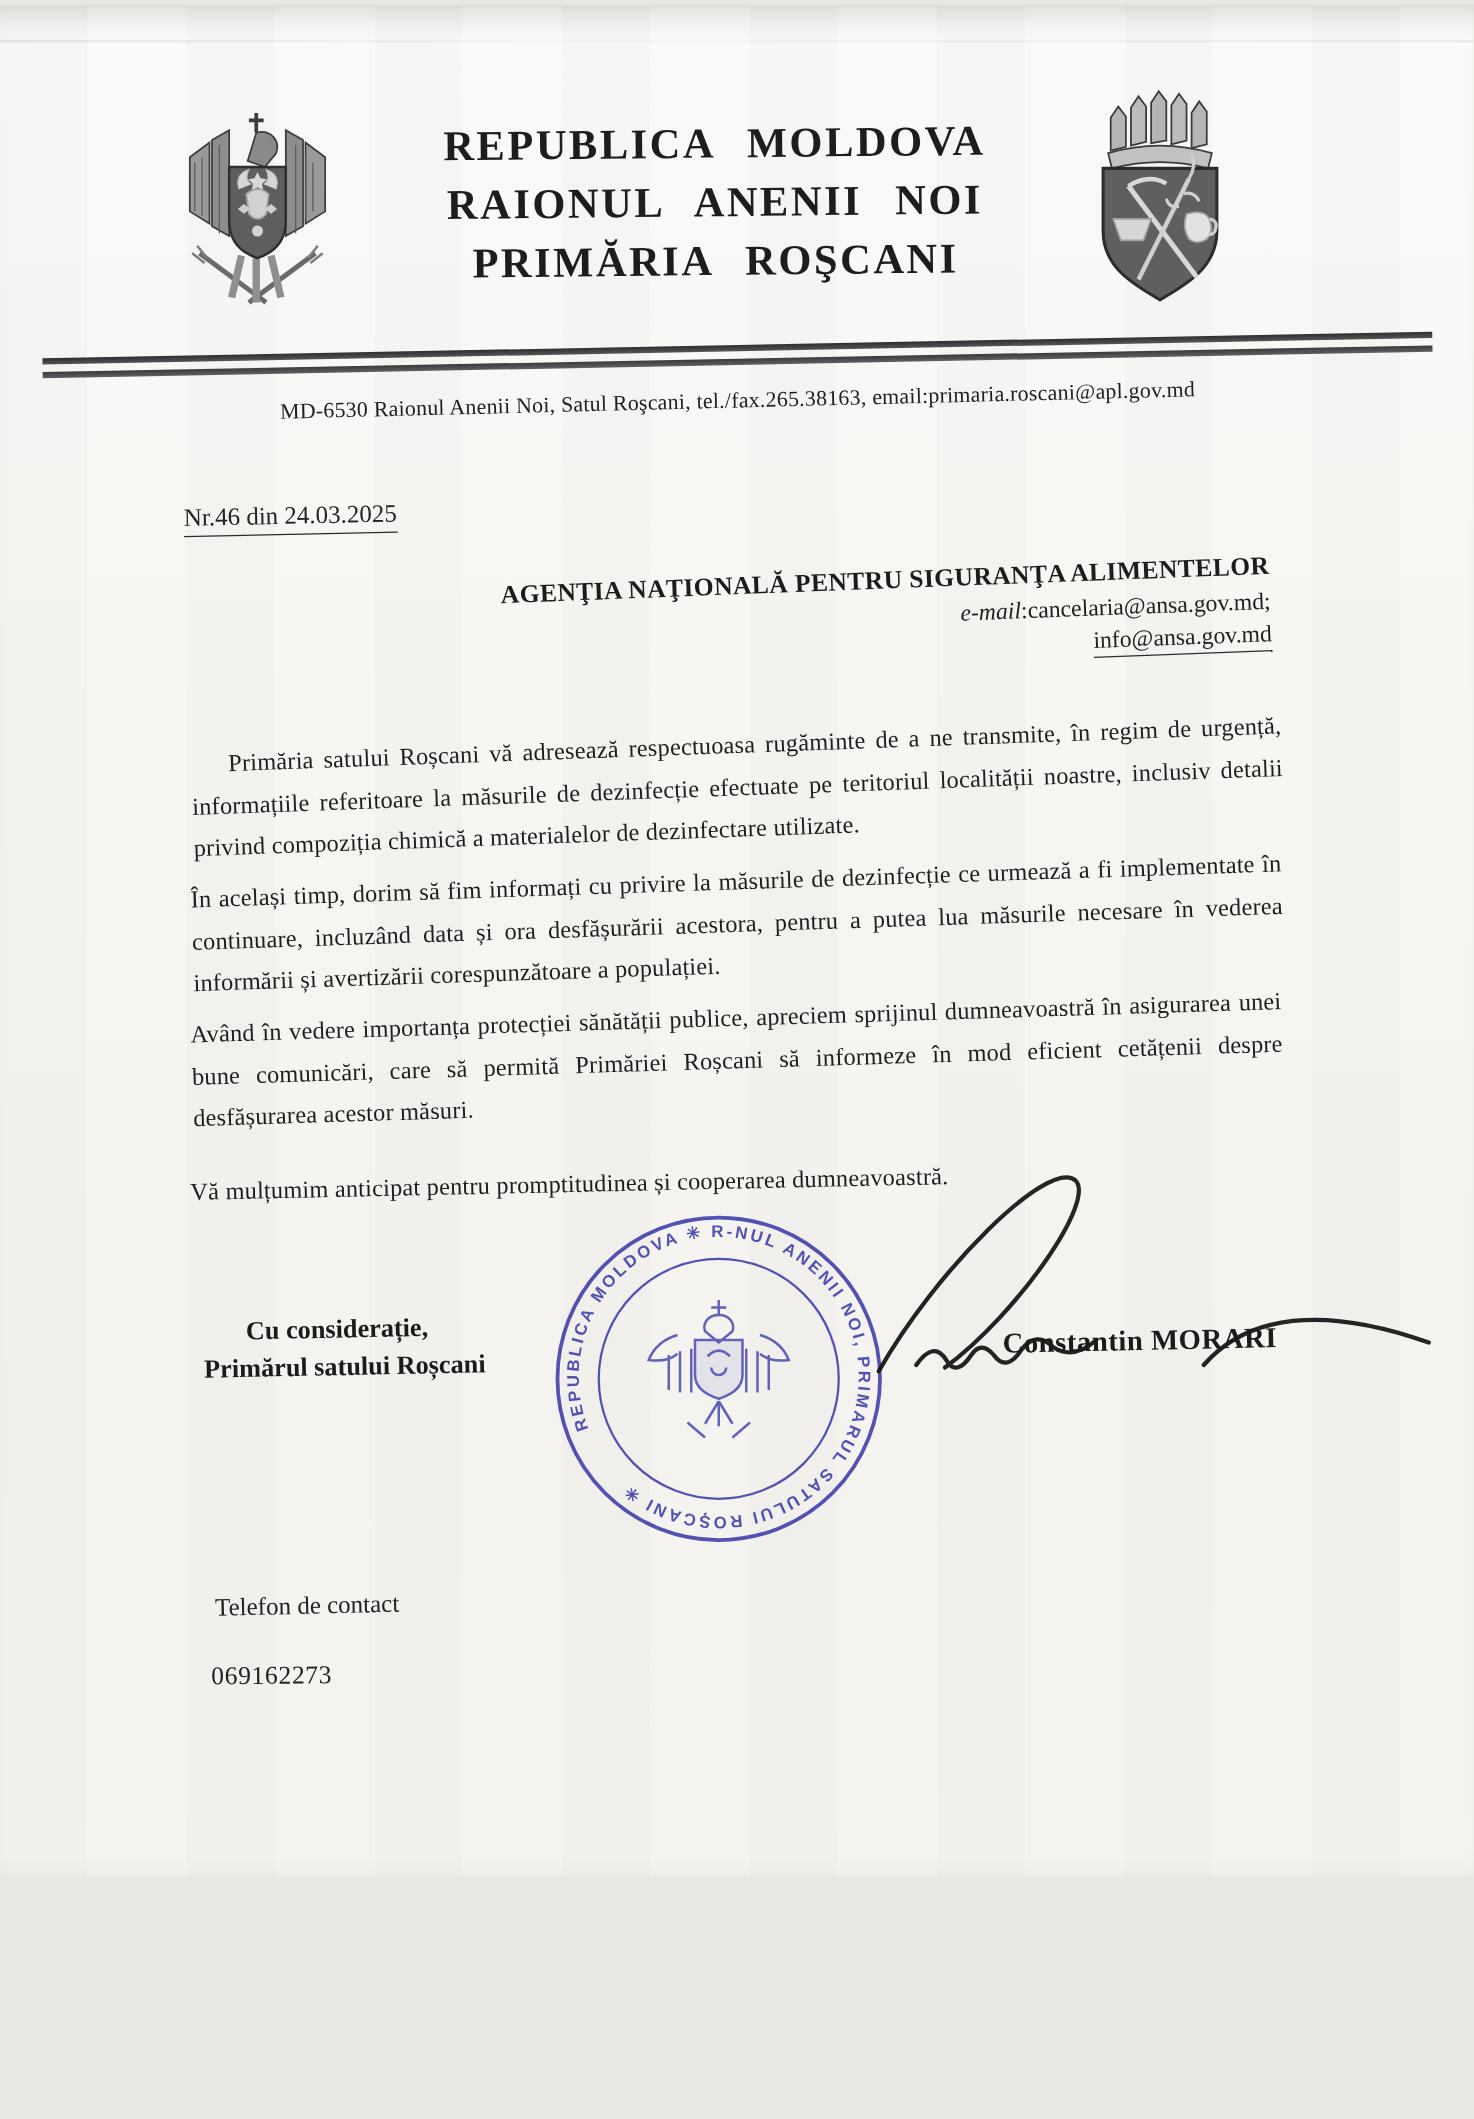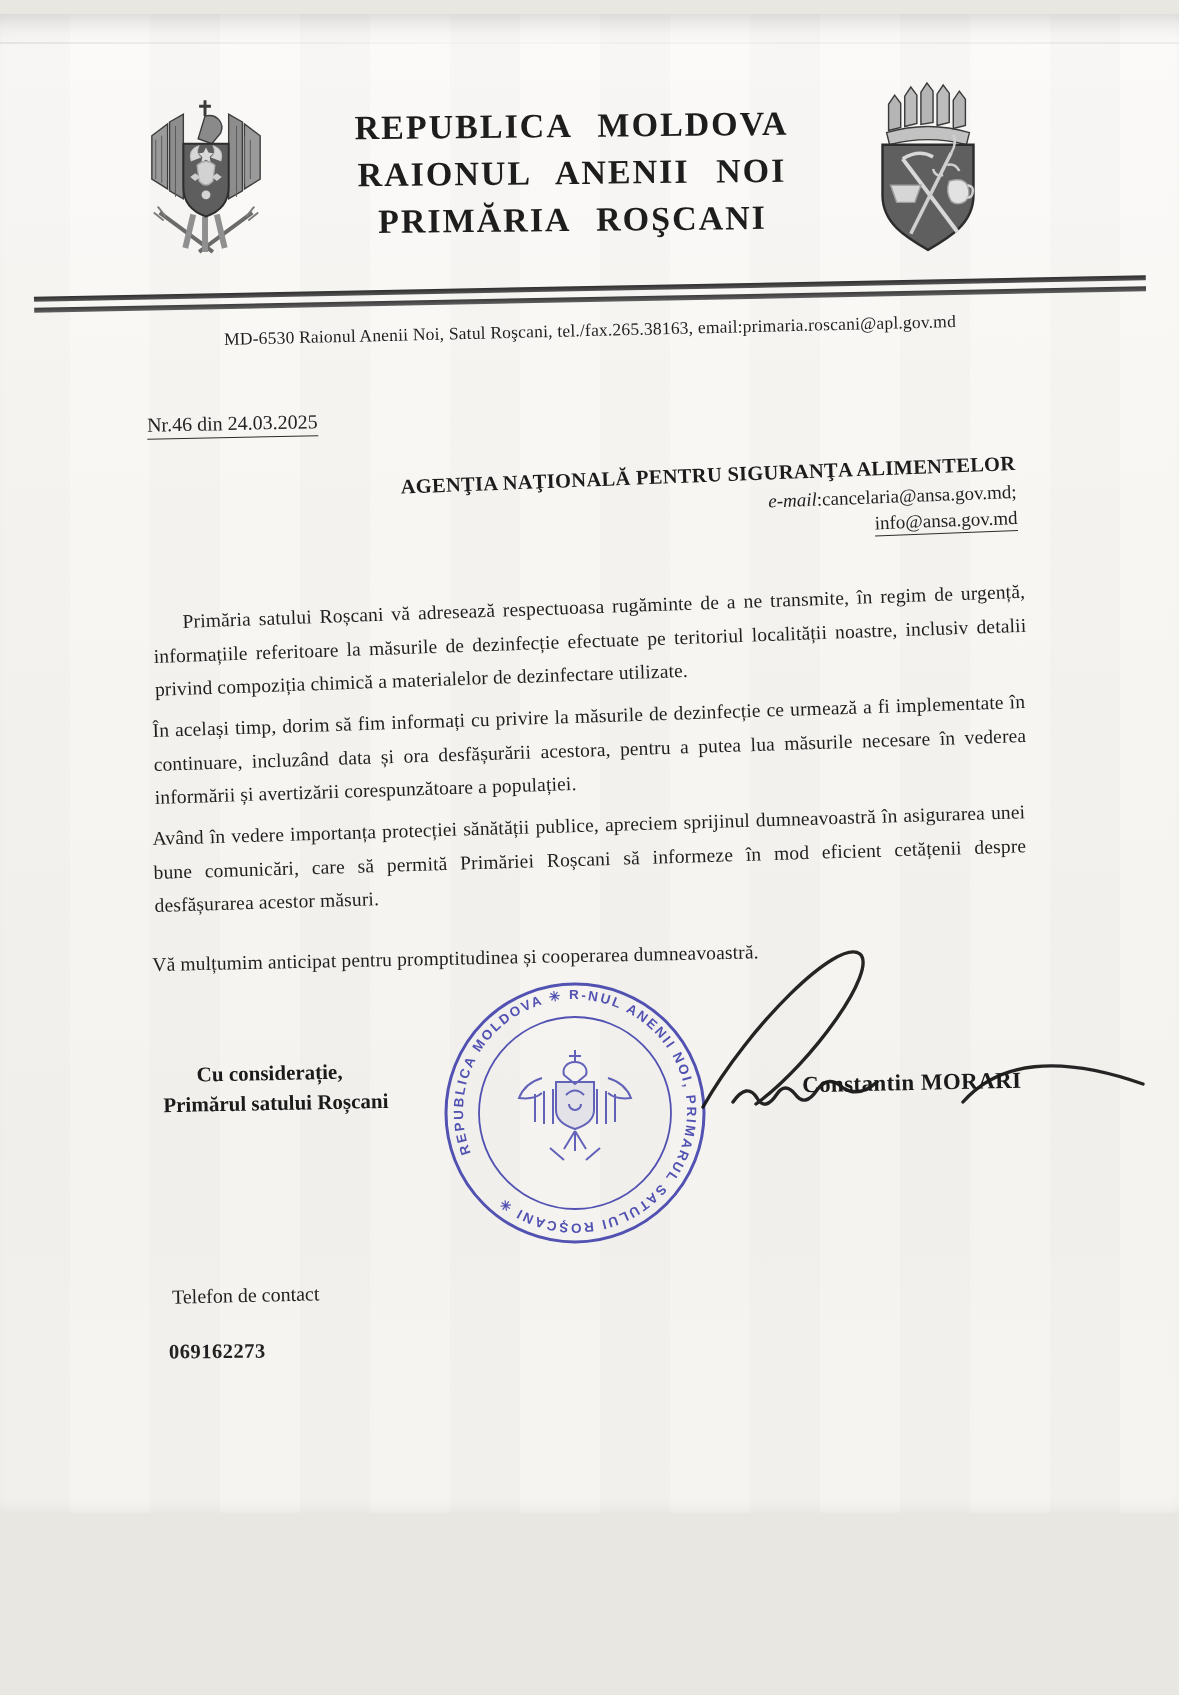--- a/index.html
+++ b/index.html
@@ -1,18 +1,18 @@
 <!DOCTYPE html>
 <html><head>
 <meta charset="utf-8">
 <style>
   * { margin:0; padding:0; box-sizing:border-box; }
   body { background:#e9e7e2; font-family:"Liberation Serif", serif; }
   .page {
-    position:relative; width:1179px; height:1499px; margin:14px auto;
+    position:relative; width:1179px; height:1499px; margin:4px auto;
     background:
       repeating-linear-gradient(90deg, rgba(0,0,0,0.015) 0 70px, rgba(0,0,0,0) 70px 150px),
       linear-gradient(180deg, #fbfaf8 0%, #f7f6f3 35%, #f4f3ef 75%, #f5f4f0 100%);
     box-shadow: inset 0 26px 30px -26px rgba(0,0,0,0.22), inset 0 -14px 24px -20px rgba(0,0,0,0.12);
     overflow:hidden;
     color:#222;
   }
   .scan-edge { position:absolute; left:0; top:28px; width:100%; height:2px;
     background:linear-gradient(90deg, rgba(0,0,0,0.07), rgba(0,0,0,0.015) 40%, rgba(0,0,0,0.05)); }
 
@@ -71,21 +71,21 @@
     position:absolute; left:802px; top:1056px; transform:rotate(-1.2deg);
     font-weight:bold; font-size:23px; letter-spacing:0.4px; color:#1b1b1b;
   }
   .stamp { position:absolute; left:438px; top:962px; width:274px; height:274px; opacity:0.88; }
   .signature-overlay { position:absolute; left:678px; top:918px; width:482px; height:205px; }
 
   
   .contact-label { position:absolute; left:172px; top:1270px; transform:rotate(-1.3deg);
     font-size:20px; color:#222; }
   .contact-phone { position:absolute; left:169px; top:1326px; transform:rotate(-0.5deg);
-    font-size:20.5px; color:#222; letter-spacing:0.5px;font-weight:bold; }
+    font-size:20.5px; color:#222; letter-spacing:0.5px; }
 </style>
 </head>
 <body>
 
 <div class="page">
   <div class="scan-edge"></div>
 
   <svg class="emblem-left" viewBox="0 0 130 180">
     <g stroke="#3c3c3c" stroke-width="1.4">
 

